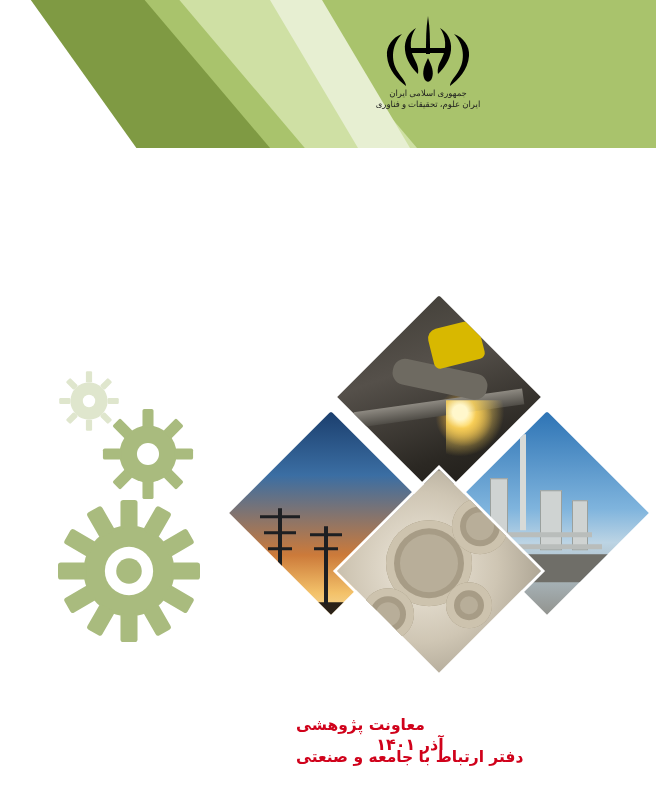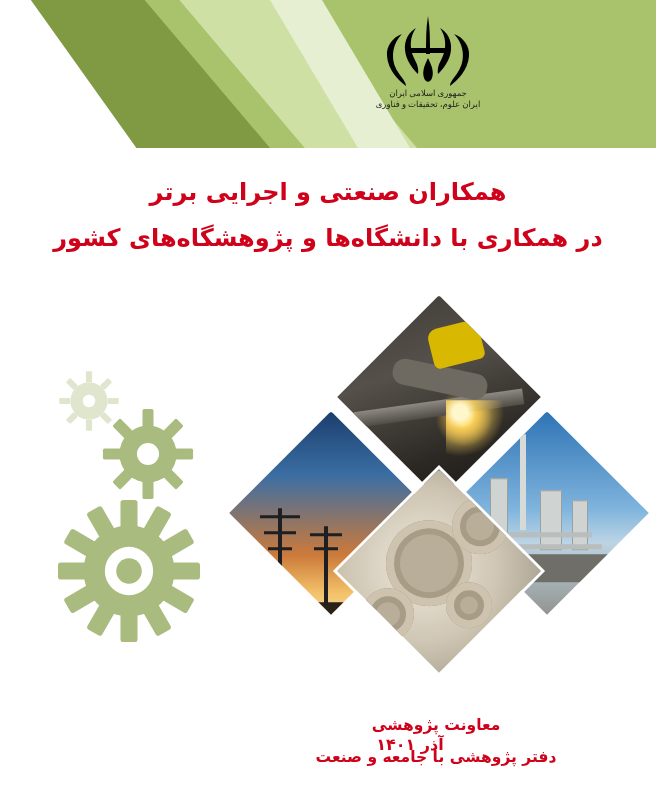--- a/index.html
+++ b/index.html
@@ -227,21 +227,21 @@
     background: #b8ae99;
     box-shadow: inset 0 0 0 8px #cdc3ae, inset 0 0 0 14px #a79c86;
   }
 
   
   .footer-left {
     position: absolute;
     right: 80px;
     bottom: 26px;
     width: 280px;
-    text-align: center;
+    text-align: left;
     direction: rtl;
   }
   .footer-right {
     position: absolute;
     left: 320px;
     bottom: 46px;
     width: 180px;
     text-align: center;
     direction: rtl;
   }
@@ -292,24 +292,20 @@
 
         <path d="M42 44 C38 52 36 58 38 64 C40 69 44 69 46 64 C48 58 46 52 42 44 Z"></path>
       </g>
     </svg>
     <div class="emblem-caption">
       <div>جمهوری اسلامی ایران</div>
       <div>ایران علوم، تحقیقات و فناوری</div>
     </div>
   </div>
 
-  <div class="title-block">
-    <div class="title-line">همکاران صنعتی و اجرایی برتر</div>
-    <div class="title-line">در همکاری با دانشگاه‌ها و پژوهشگاه‌های کشور</div>
-  </div>
 
   <div class="gears">
 
     <svg class="gear" style="left:18px; top:0;" width="62" height="62" viewBox="0 0 100 100">
       <g fill="#dfe6cd">
         <circle cx="50" cy="50" r="30"></circle>
         <g>
           <rect x="45" y="2" width="10" height="18" rx="2"></rect>
           <rect x="45" y="80" width="10" height="18" rx="2"></rect>
           <rect x="2" y="45" width="18" height="10" rx="2"></rect>
@@ -416,20 +412,20 @@
           <div class="pgear" style="left:28px; top:118px; width:52px; height:52px;"></div>
           <div class="pgear" style="left:112px; top:112px; width:46px; height:46px;"></div>
         </div>
       </div>
     </div>
 
   </div>
 
   <div class="footer-left">
     <div class="footer-text">معاونت پژوهشی</div>
-    <div class="footer-text">دفتر پژوهشی با جامعه و صنعت</div>
+    <div class="footer-text">دفتر ارتباط با جامعه و صنعتی</div>
   </div>
 
   <div class="footer-right">
     <div class="footer-date">آذر ۱۴۰۱</div>
   </div>
 
 </div>
 
 </body></html>

